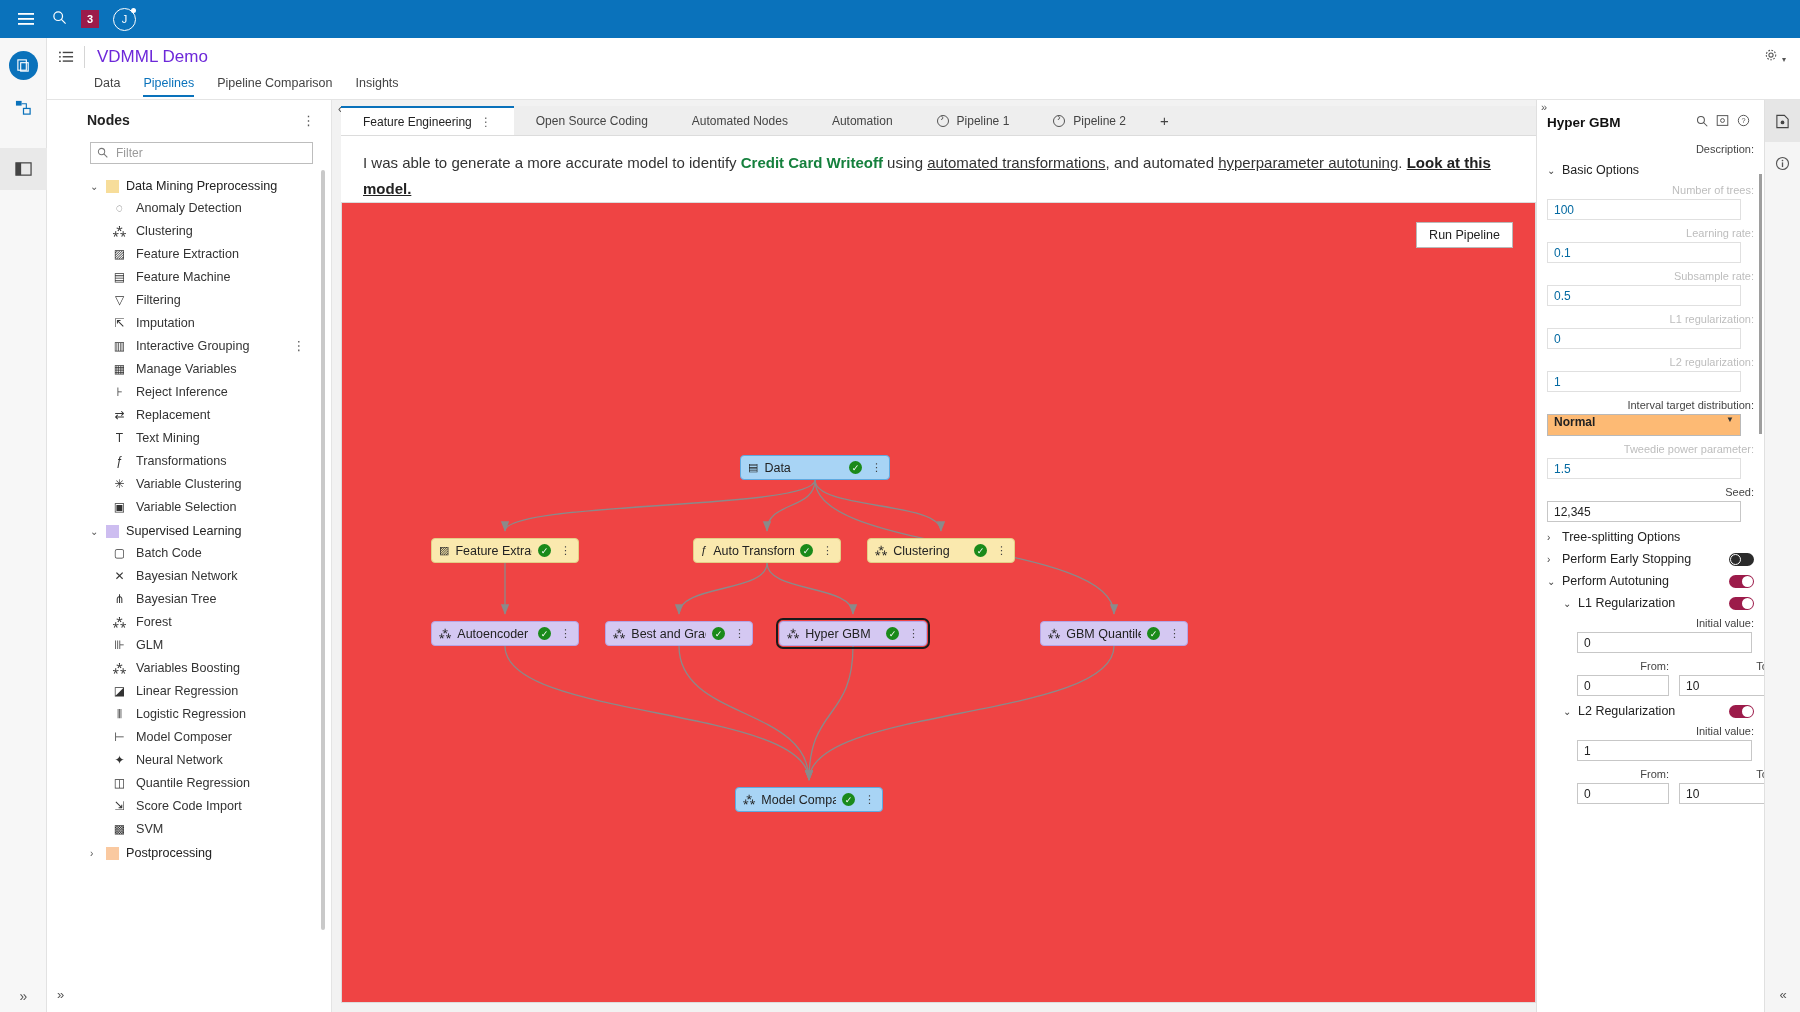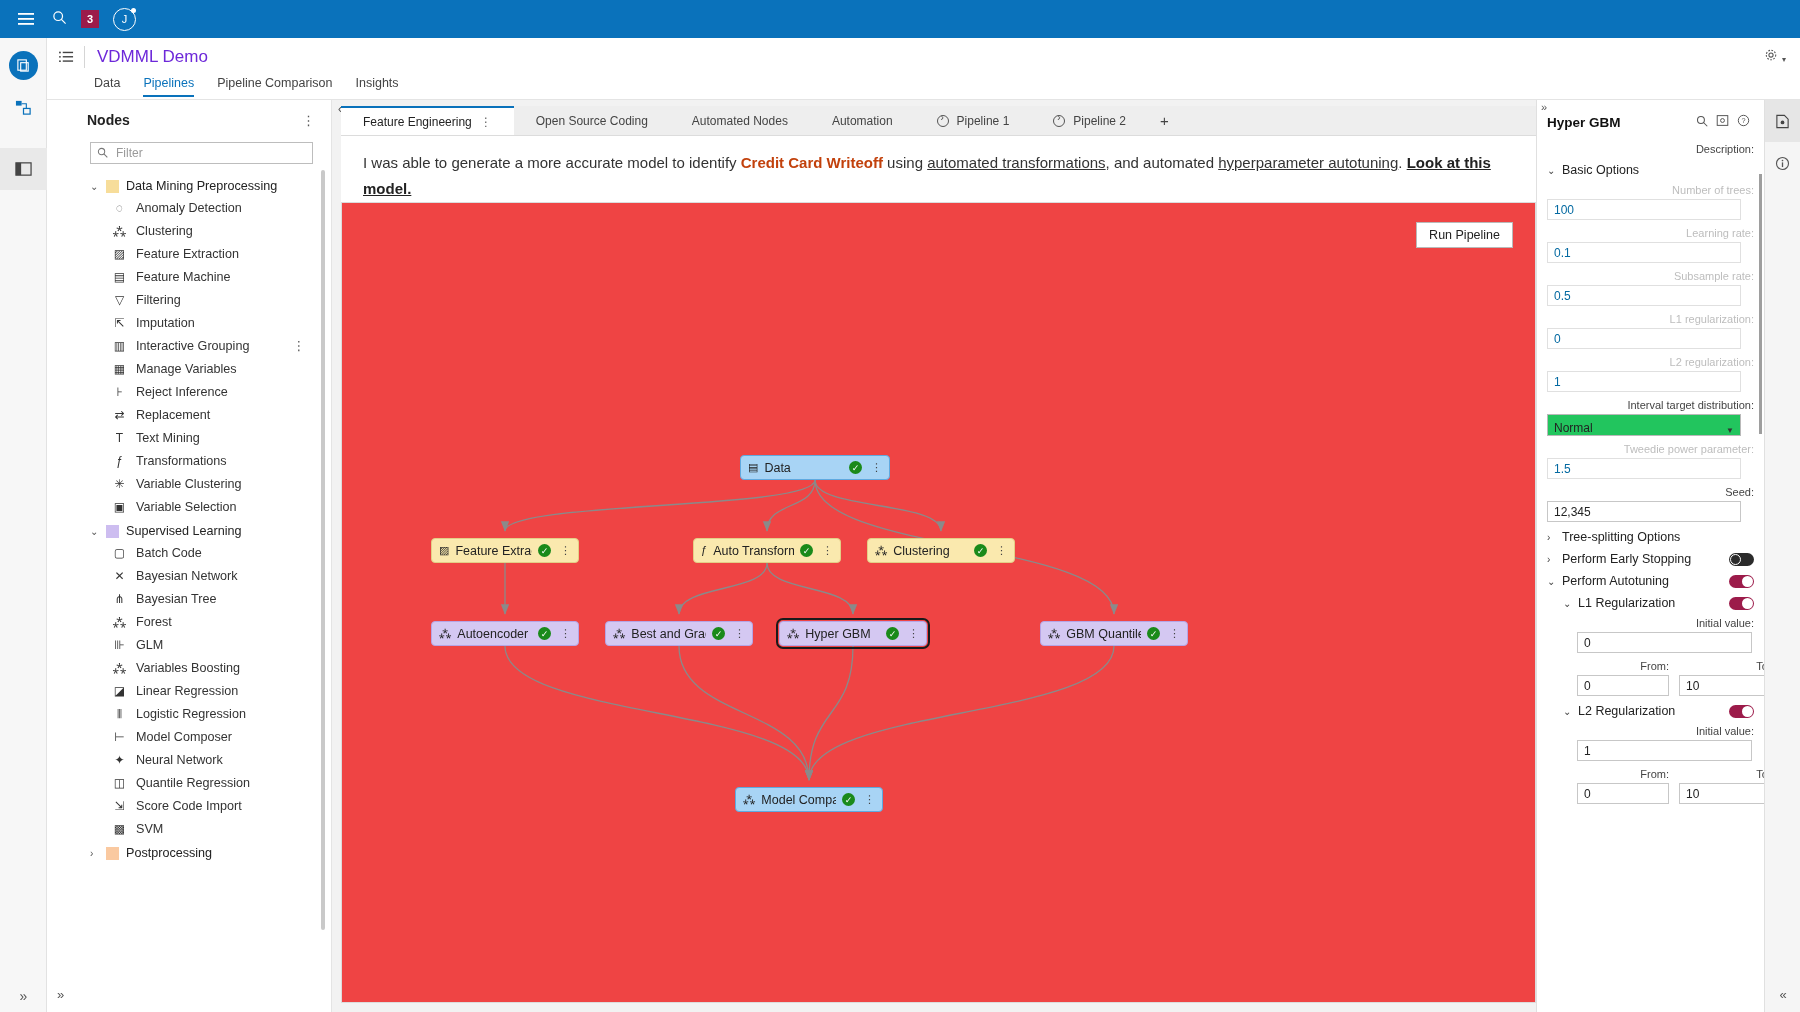--- a/index.html
+++ b/index.html
@@ -101,21 +101,21 @@
   .tabbar .tb.active { background:#fff; border-top:2px solid #0a72bb; color:#222; }
   .tabbar .tb .tdots { color:#666; }
   .tabbar .plus { display:flex;align-items:center;padding:0 12px;font-size:15px;color:#444;cursor:pointer;}
   .circ-ar { display:inline-block;width:12px;height:12px;border:1px solid #555;border-radius:50%;position:relative;}
   .circ-ar::after{content:"›";position:absolute;left:3px;top:-4px;font-size:10px;color:#555;}
 
   .banner {
     position:absolute; left:9px; top:36px; width:1195px; height:67px; background:#fff;
     border-bottom:1px solid #dcdcdc; padding:14px 22px; font-size:15px; color:#333; line-height:26px;
   }
-  .banner b { color:#c2410c; font-weight:bold; }
+  .banner b { color:#15803d; font-weight:bold; }
   .banner u { text-decoration:underline; }
   .banner .lnk { text-decoration:underline; font-weight:bold; color:#222; cursor:pointer;}
 
   .canvas {
     position:absolute; left:9px; top:103px; width:1195px; height:800px; background:#ef4444;
     border:1px solid #dcdcdc; border-top:0; overflow:hidden;
   }
   .runbtn {
     position:absolute; right:22px; top:19px; border:1px solid #b9b9b9; background:#fff;
     font-size:12.5px; padding:5px 12px; cursor:pointer; color:#222; font-family:inherit;
@@ -156,21 +156,21 @@
   }
   .inp {
     border:1px solid #c7c7c7; height:21px; width:194px; font-size:12px; padding:0 6px;
     display:flex; align-items:center; color:#222; background:#fff;
   }
   .inp.dim { color:#0369a1; border-color:#e0e0e0; }
   .sect { display:flex; align-items:center; gap:7px; font-size:12.5px; color:#222; margin:8px 0 2px 0; cursor:pointer;}
   .sect .chev { font-size:10px; color:#444; width:8px; }
   .sel-box {
     border:1px solid #b9b9b9; height:22px; width:194px; font-size:12px; padding:0 6px;
-    display:flex; align-items:flex-end; justify-content:space-between; background:#22c55e; color:#222;
+    display:flex; align-items:flex-start; justify-content:space-between; background:#fdba74; color:#222;font-weight:bold;
   }
   .sel-box .car { font-size:8px; color:#333; }
   .toggle { width:25px; height:13px; border-radius:7px; position:relative; flex:none; }
   .toggle.on { background:#9c1b4a; }
   .toggle.off { background:#2b2b2b; }
   .toggle .knob { position:absolute; top:1px; width:11px; height:11px; border-radius:50%; background:#fff; }
   .toggle.on .knob { right:1px; }
   .toggle.off .knob { left:1px; background:#2b2b2b; border:1.5px solid #fff; }
   .sect.row { justify-content:flex-start; }
   .sect .grow { flex:1; }

